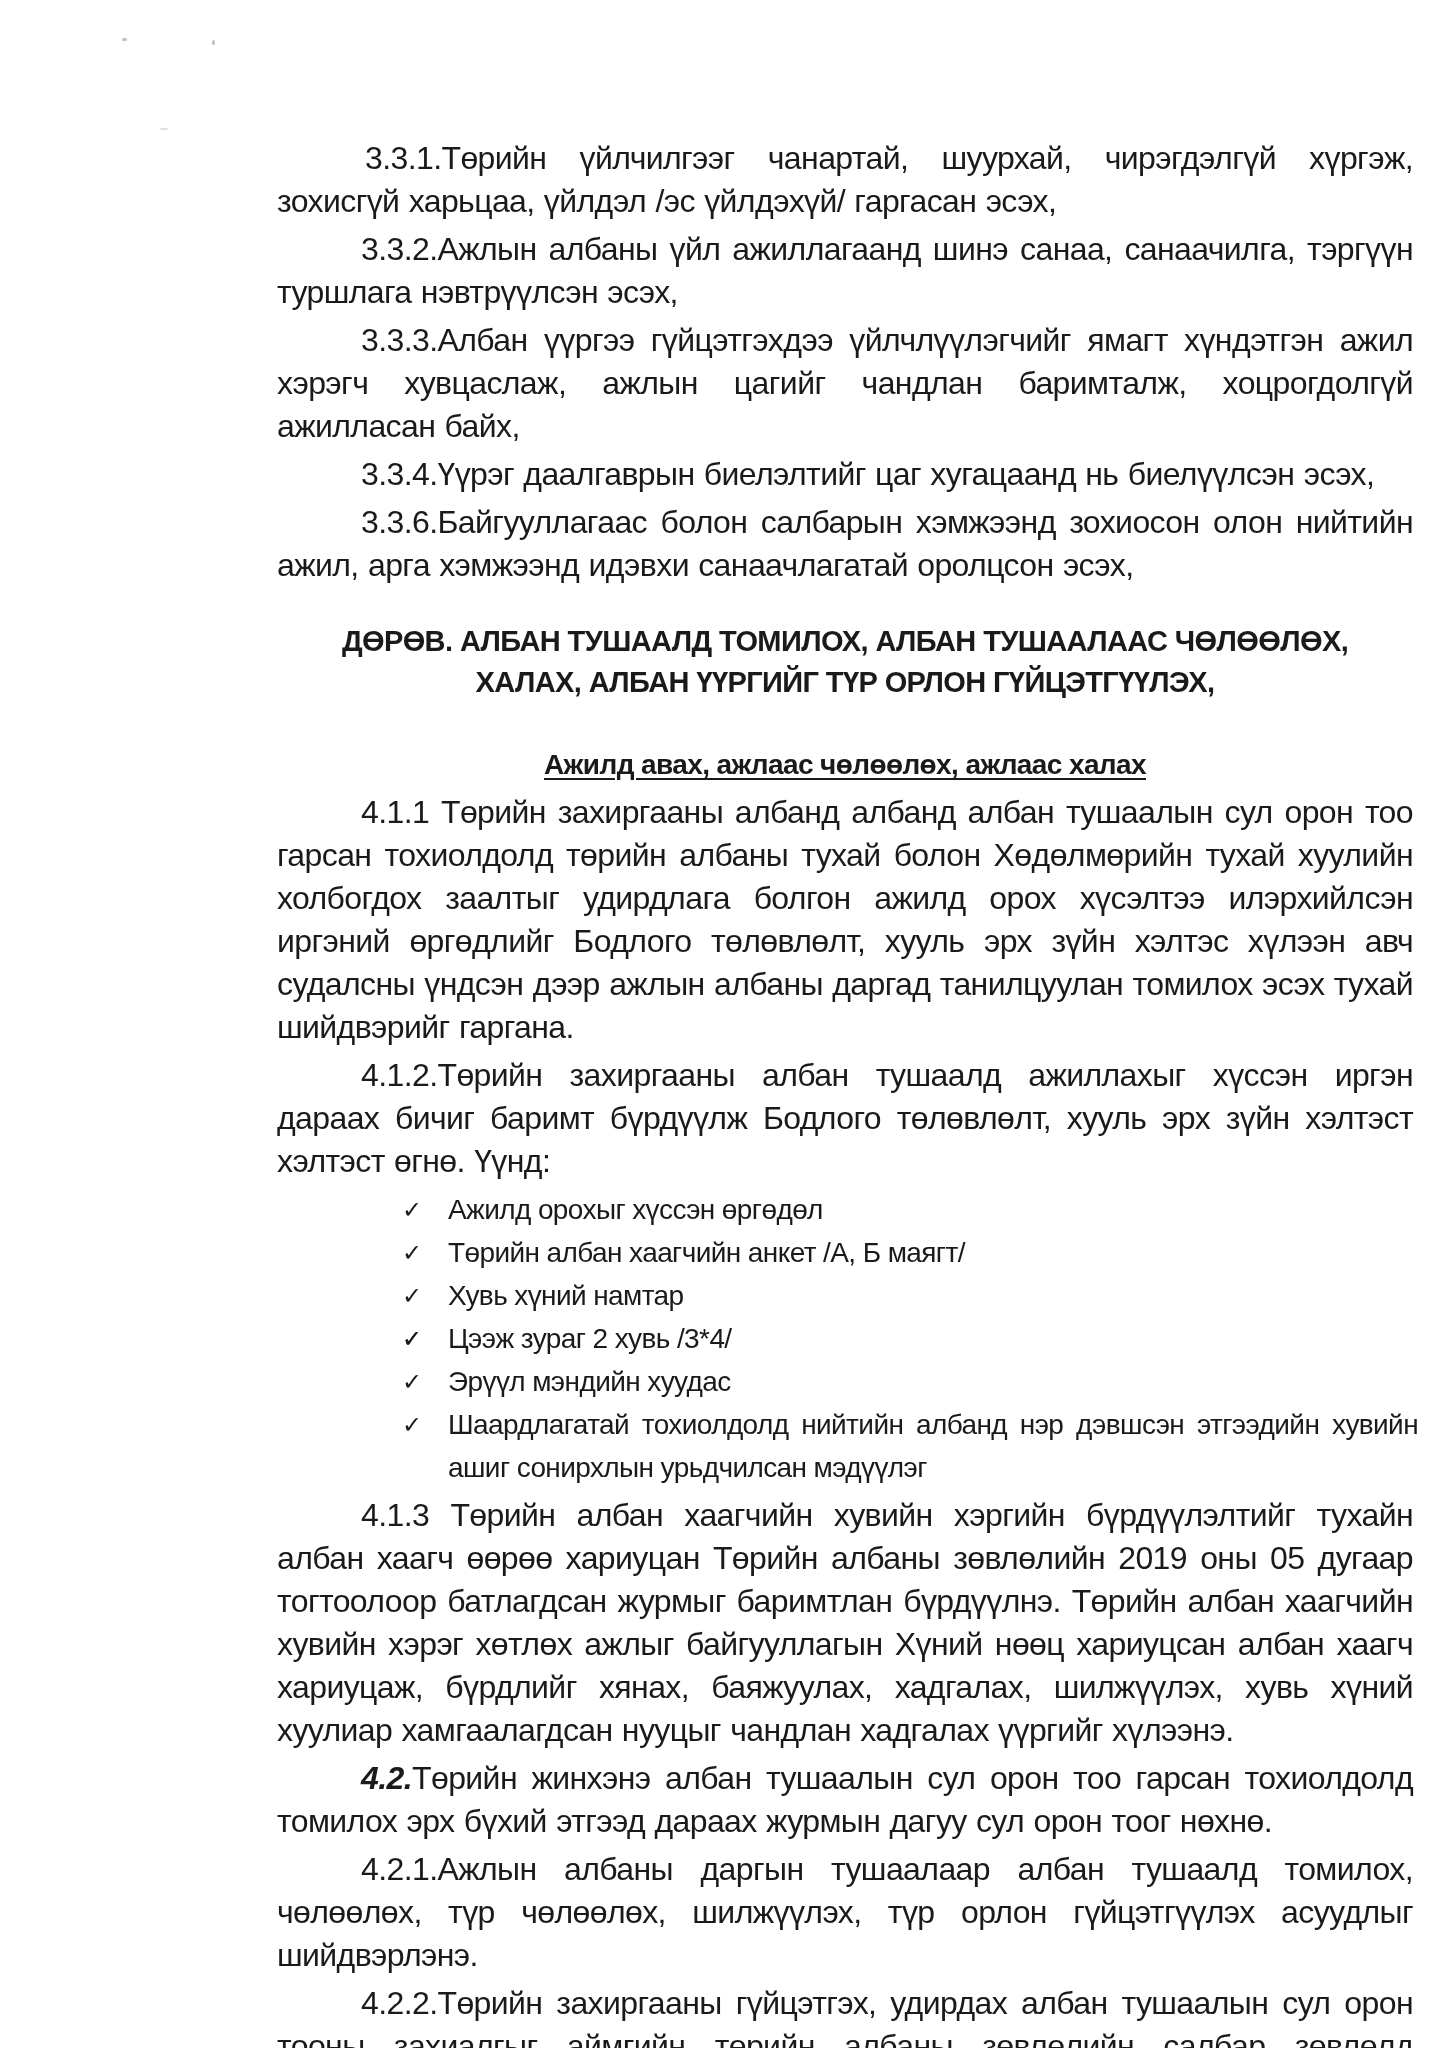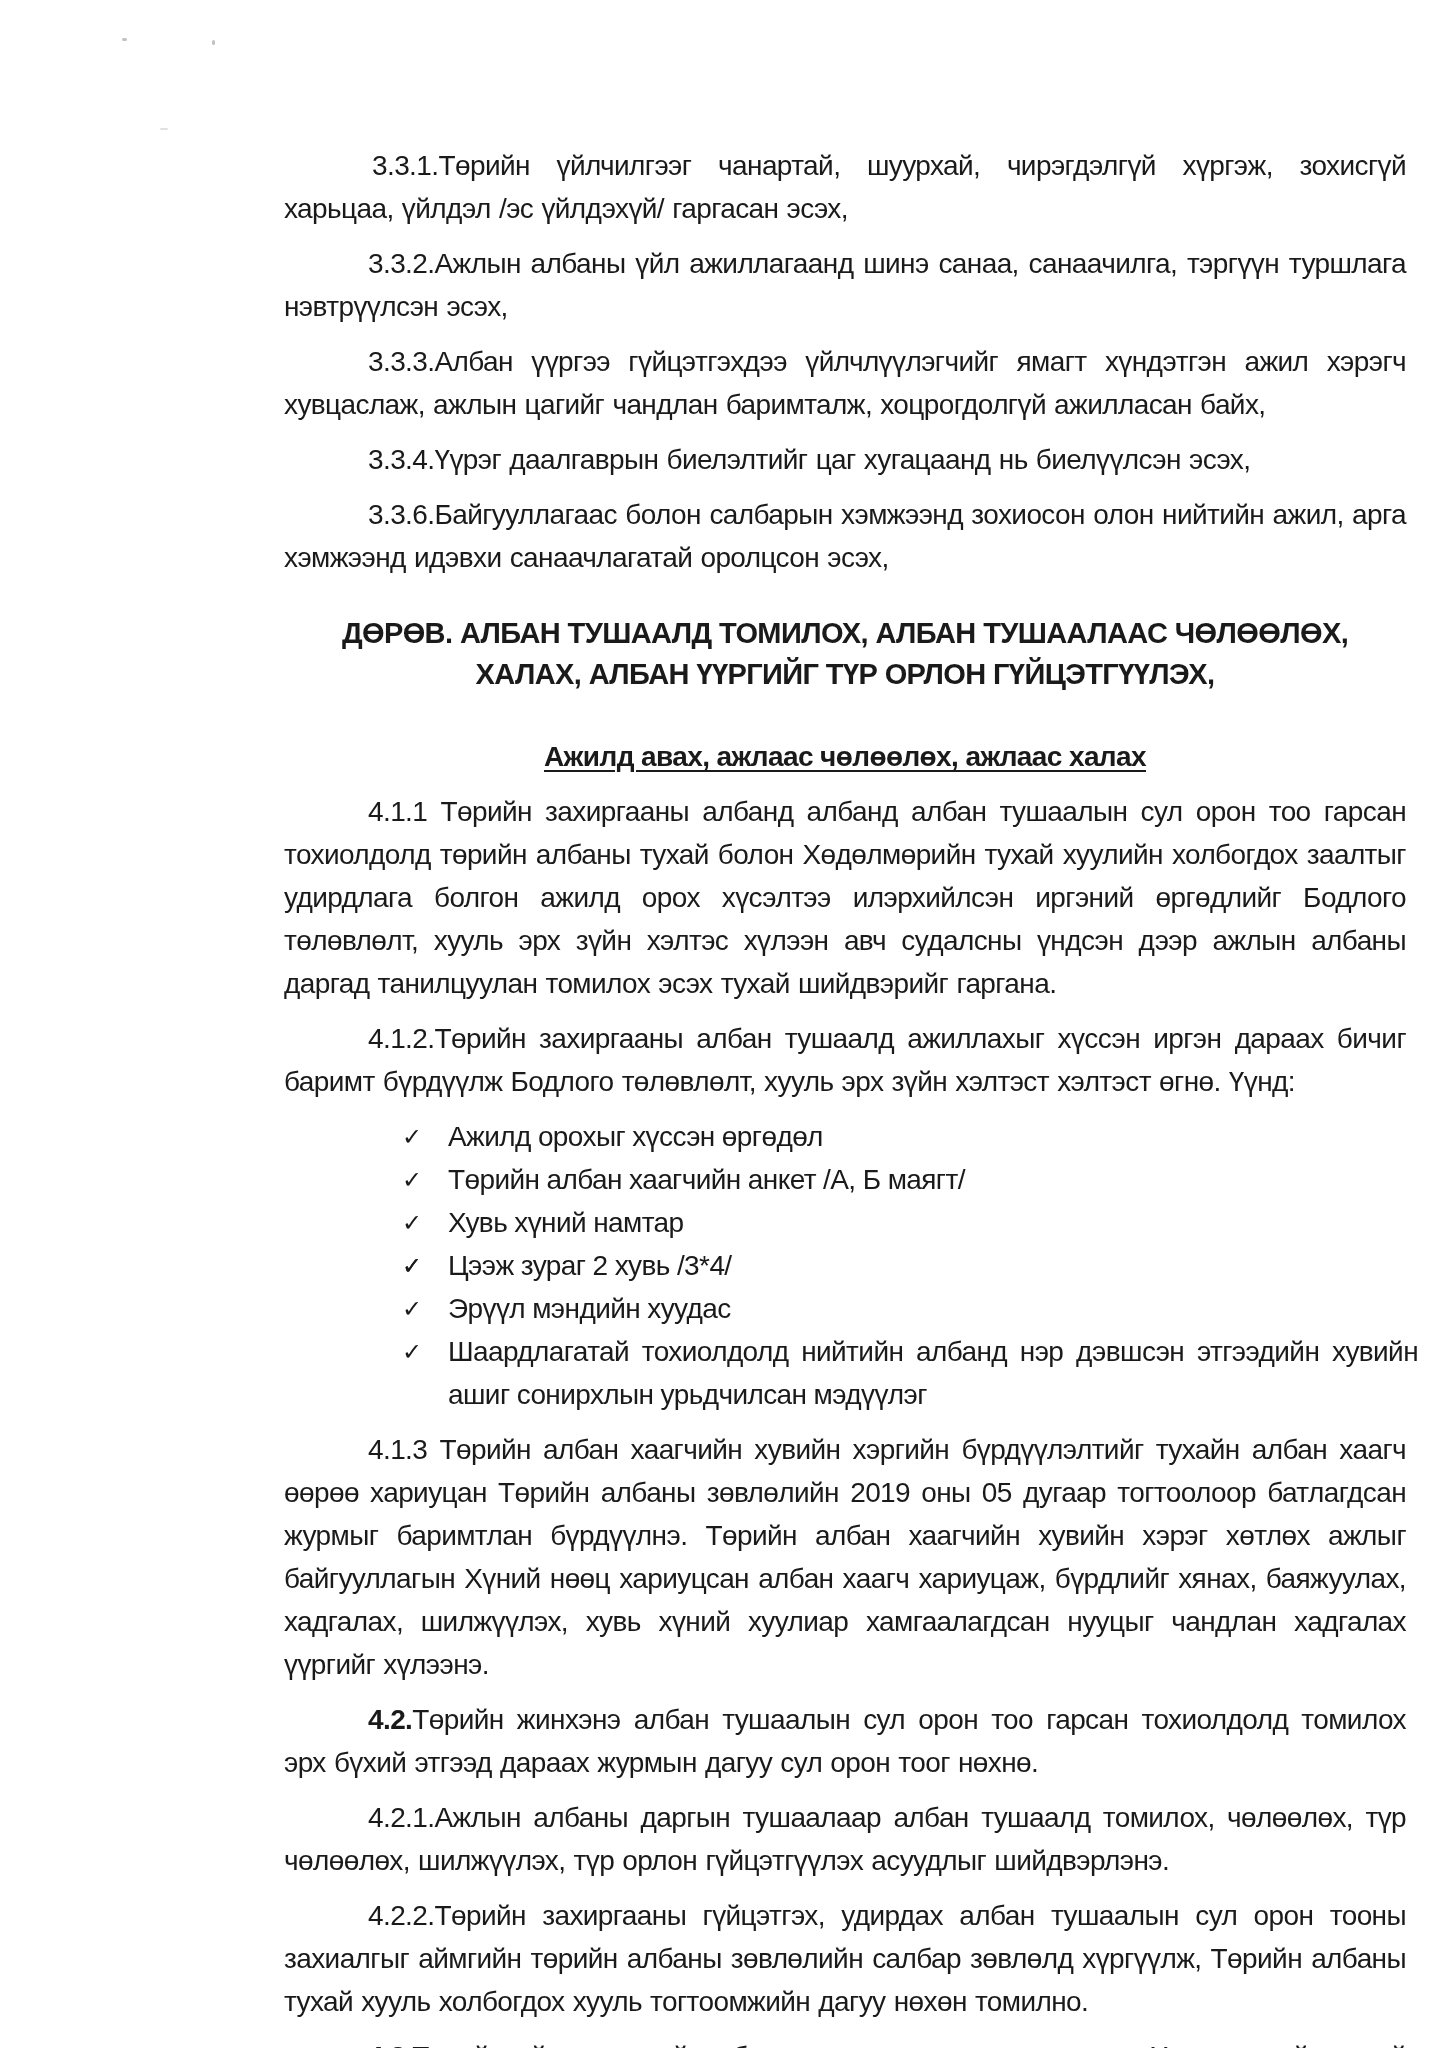--- a/index.html
+++ b/index.html
@@ -15,25 +15,25 @@
       color: #1a1a1a;
       font-family: "Liberation Sans", sans-serif;
     }
     .page {
       position: absolute;
       left: 272px;
       top: 132px;
       width: 1146px;
     }
     .p {
-      font-size: 28px;
+      font-size: 32px;
       line-height: 43px;
       text-align: justify;
       text-align-last: left;
-      margin: 12px;
+      margin: 5px;
       letter-spacing: -0.6px;
       word-spacing: 1px;
     }
     .indent { text-indent: 84px; }
     .first-indent { text-indent: 88px; }
     .heading {
       font-weight: bold;
       font-size: 29px;
       line-height: 41px;
       text-align: center;
@@ -64,21 +64,21 @@
       text-align: justify;
       text-align-last: left;
       letter-spacing: -0.6px;
     }
     .check {
       position: absolute;
       left: 0;
       top: 0;
       font-size: 24px;
     }
-    .b { font-weight: bold; }
+    .b { font-weight: bold; font-style: italic; }
     .speck {
       position: absolute;
       width: 5px;
       height: 3px;
       background: #9a9a9a;
       border-radius: 2px;
       opacity: 0.6;
     }
   </style>
 </head>

